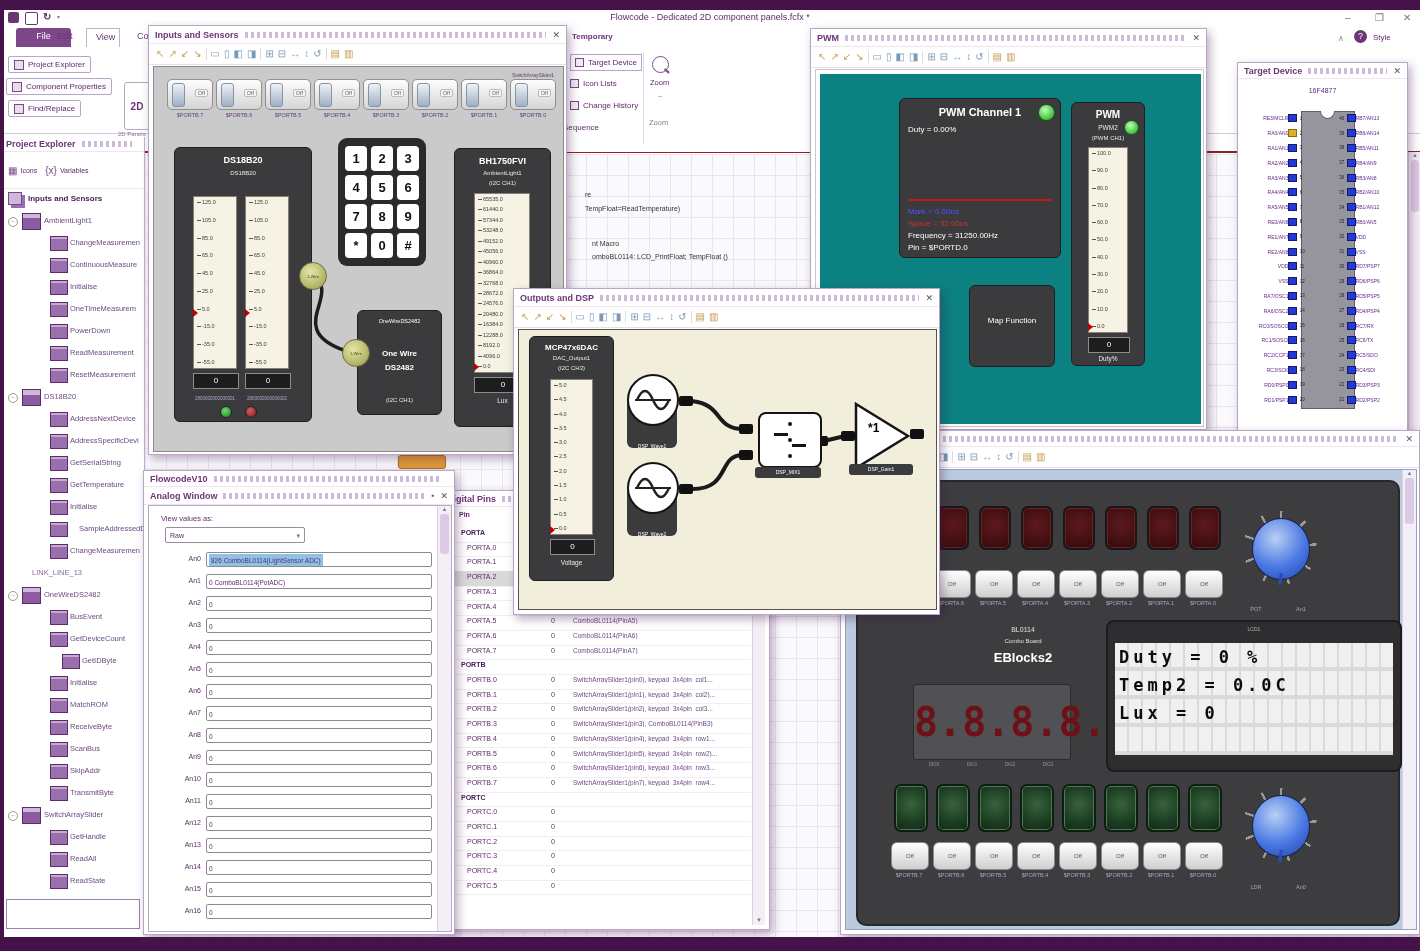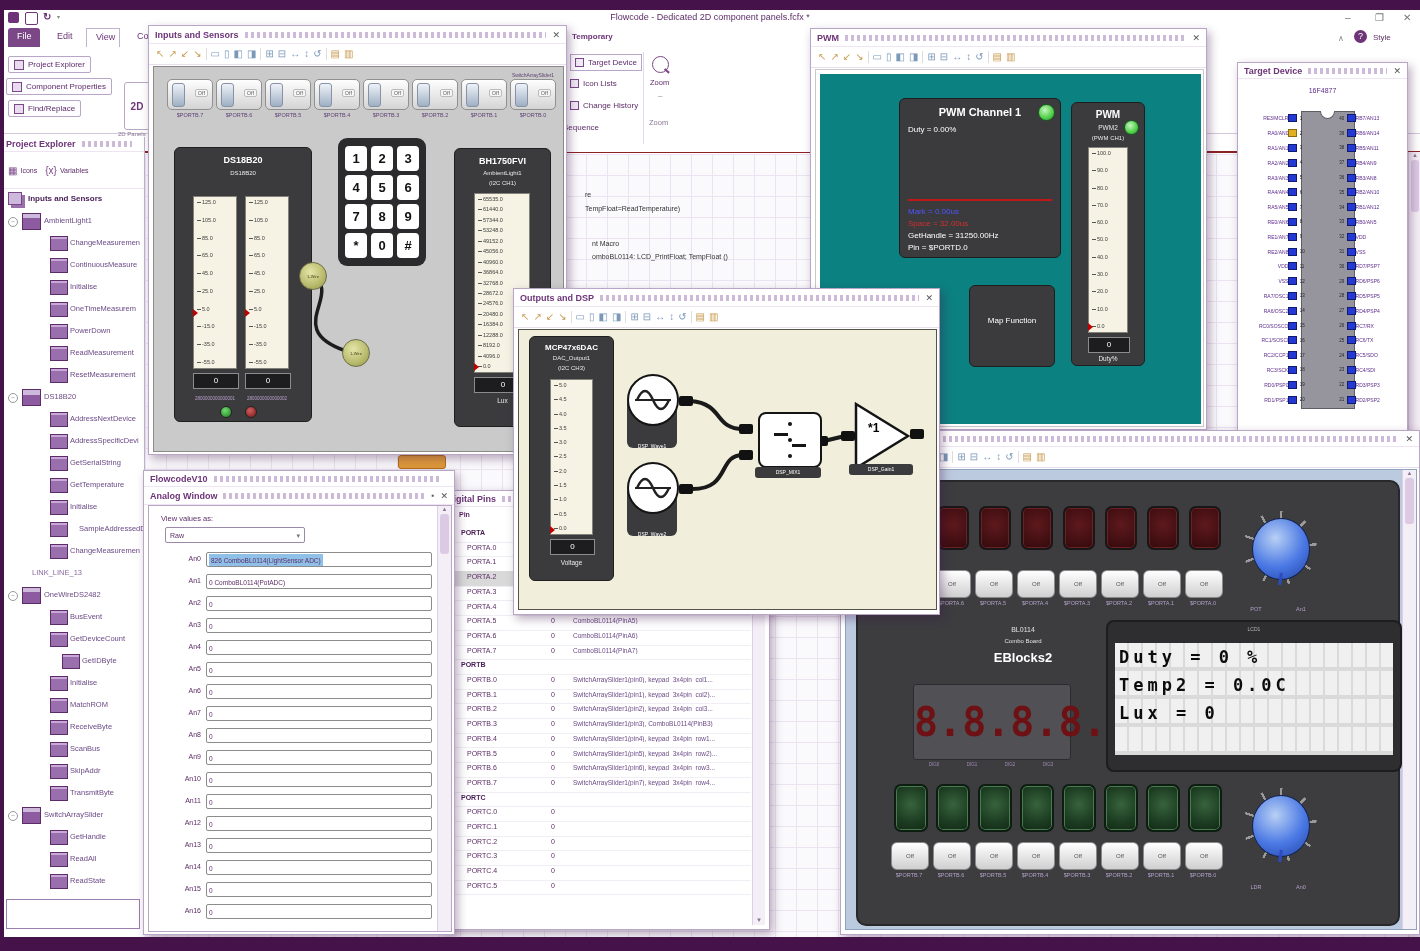--- a/index.html
+++ b/index.html
@@ -168,21 +168,21 @@
     <span class="tb-ico" style="left:43px;top:1px;font-weight:bold">↻</span>
     <span class="tb-ico" style="left:57px;top:3px;font-size:6px;color:#888">▾</span>
     <span id="win-title">Flowcode - Dedicated 2D component panels.fcfx *</span>
     <span class="winctl" style="left:1345px">–</span>
     <span class="winctl" style="left:1375px">❐</span>
     <span class="winctl" style="left:1403px">✕</span>
   </div>
 
   <div id="ribbon">
     <div id="rtabs">
-        <div class="rtab rtab-file" style="left: 8px; width: 32px; text-align: left;">File</div>
+        <div class="rtab rtab-file" style="left: 16px; width: 55px; text-align: center;">File</div>
         <div class="rtab" style="left: 48px; width: 30px; text-align: center;">Edit</div>
         <div class="rtab rtab-active" style="left: 86px; width: 34px; text-align: center;">View</div>
         <div class="rtab" style="left: 128px; width: 60px; text-align: center;">Components</div>
       </div>
     <div id="devbtns">
         <div class="devbtn" style="left: 8px; top: 28px;">
           <div class="devico"></div>
           <span class="devlbl">Project Explorer</span>
         </div>
         <div class="devbtn" style="left: 6px; top: 50px;">
@@ -419,21 +419,21 @@
       </div>
     <div id="pwm-canvas">
       <div id="pwm-teal">
         <div class="cbox" style="left:79px;top:24px;width:160px;height:158px">
           <div class="ctitle" style="top:7px;font-size:11px">PWM Channel 1</div>
           <div class="gled" style="left:138px;top:5px;width:15px;height:15px"></div>
           <div class="pwmtxt" style="left:8px;top:26px">Duty = 0.00%</div>
           <div class="abs" style="left:8px;top:100px;width:144px;height:2px;background:#c01818"></div>
           <div class="pwmtxt" style="left:8px;top:108px;color:#5055ff">Mark = 0.00us</div>
           <div class="pwmtxt" style="left:8px;top:120px;color:#d03030">Space = 32.00us</div>
-          <div class="pwmtxt" style="left:8px;top:132px">GetHandle = 31250.00Hz</div>
+          <div class="pwmtxt" style="left:8px;top:132px">Frequency = 31250.00Hz</div>
           <div class="pwmtxt" style="left:8px;top:144px">Pin = $PORTD.0</div>
         </div>
         <div class="cbox" style="left:251px;top:28px;width:72px;height:262px">
           <div class="ctitle" style="top:6px;font-size:10px">PWM</div>
           <div class="gled" style="left:52px;top:17px;width:13px;height:13px"></div>
           <div class="csub" style="top:21px;font-size:6.5px">PWM2</div>
           <div class="csub" style="top:32px;font-size:6px">(PWM CH1)</div>
           <div class="scale" id="sc-pwm" style="left:16px;top:44px;width:40px;height:186px">
               <span class="tick">100.0</span>
               <span class="tick">90.0</span>
@@ -1032,20 +1032,26 @@
           <div class="key">5</div>
           <div class="key">6</div>
           <div class="key">7</div>
           <div class="key">8</div>
           <div class="key">9</div>
           <div class="key">*</div>
           <div class="key">0</div>
           <div class="key">#</div>
         </div>
 
+      <div class="cbox" style="left:203px;top:243px;width:83px;height:103px">
+        <div class="ctitle" style="top:7px;font-size:5.5px;font-weight:normal">OneWireDS2482</div>
+        <div class="ctitle" style="top:38px;font-size:8px">One Wire</div>
+        <div class="ctitle" style="top:52px;font-size:8px">DS2482</div>
+        <div class="csub" style="top:86px;font-size:6px">(I2C CH1)</div>
+      </div>
       <svg class="abs" style="left:0;top:0" width="411" height="386">
         <path d="M 158 208 C 190 228 128 262 192 284" fill="none" stroke="#1d1d1d" stroke-width="3.5" stroke-linecap="round"></path>
       </svg>
       <div class="conn" style="left:145px;top:195px">
           <span>1-Wire</span>
         </div>
       <div class="conn" style="left:188px;top:272px">
           <span>1-Wire</span>
         </div>
 

